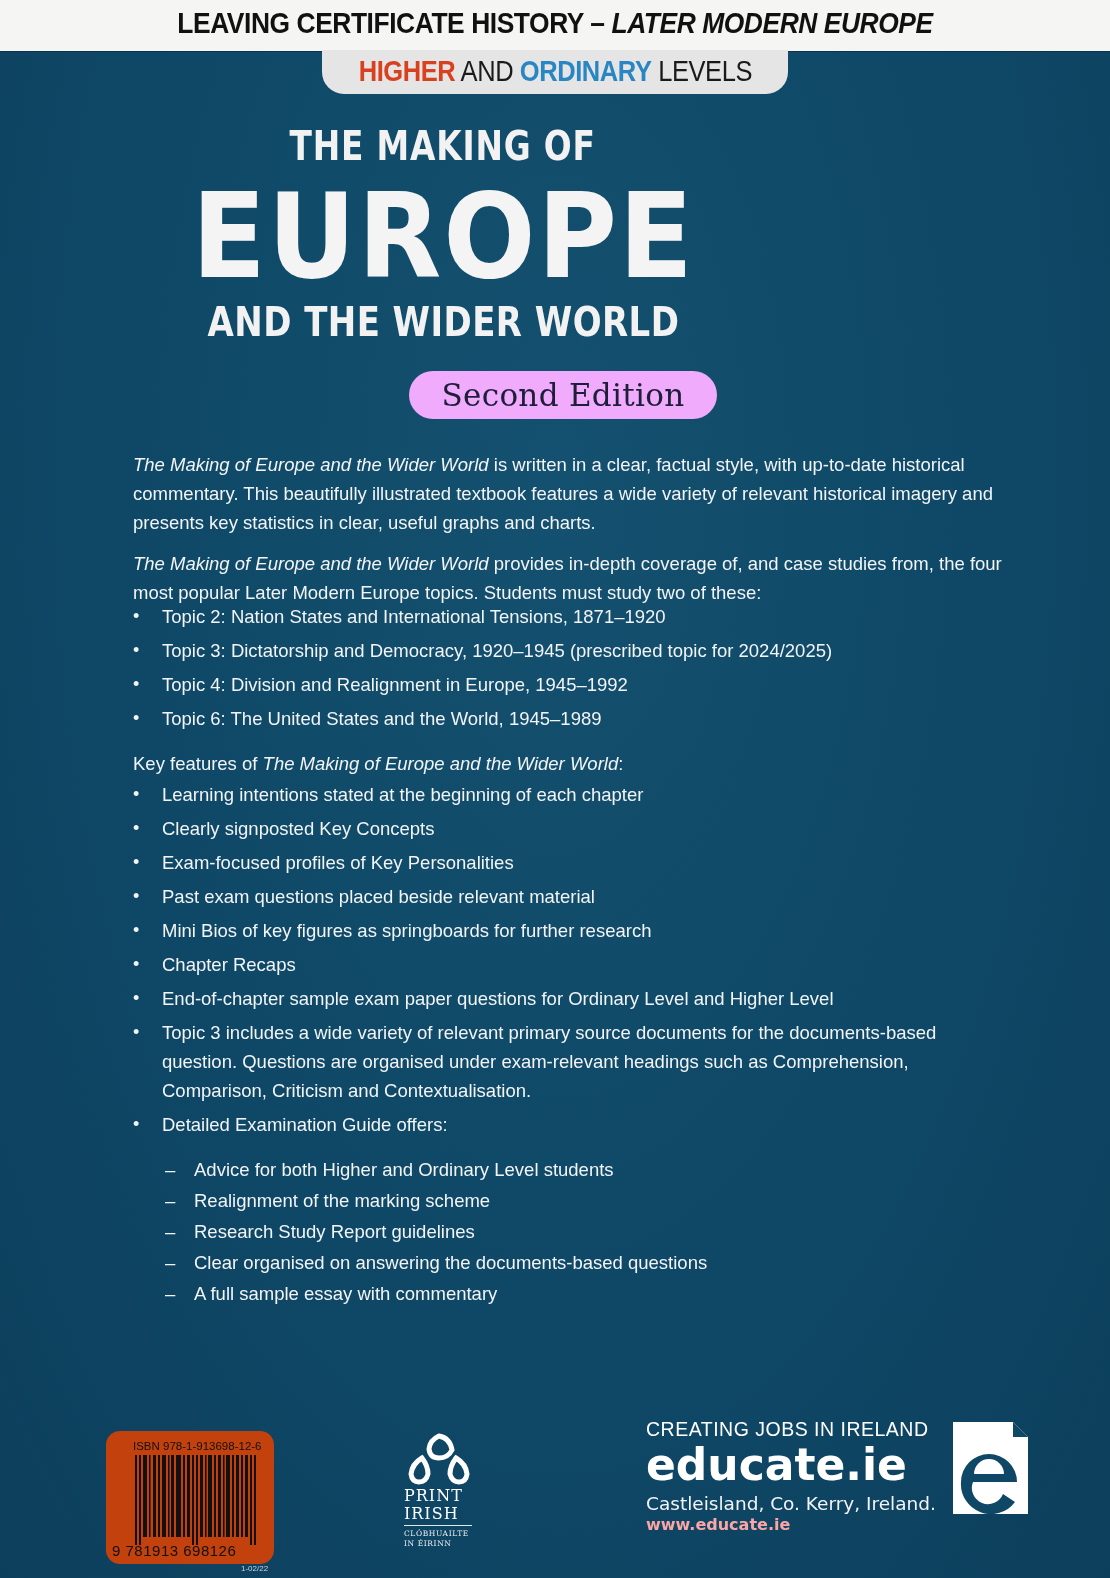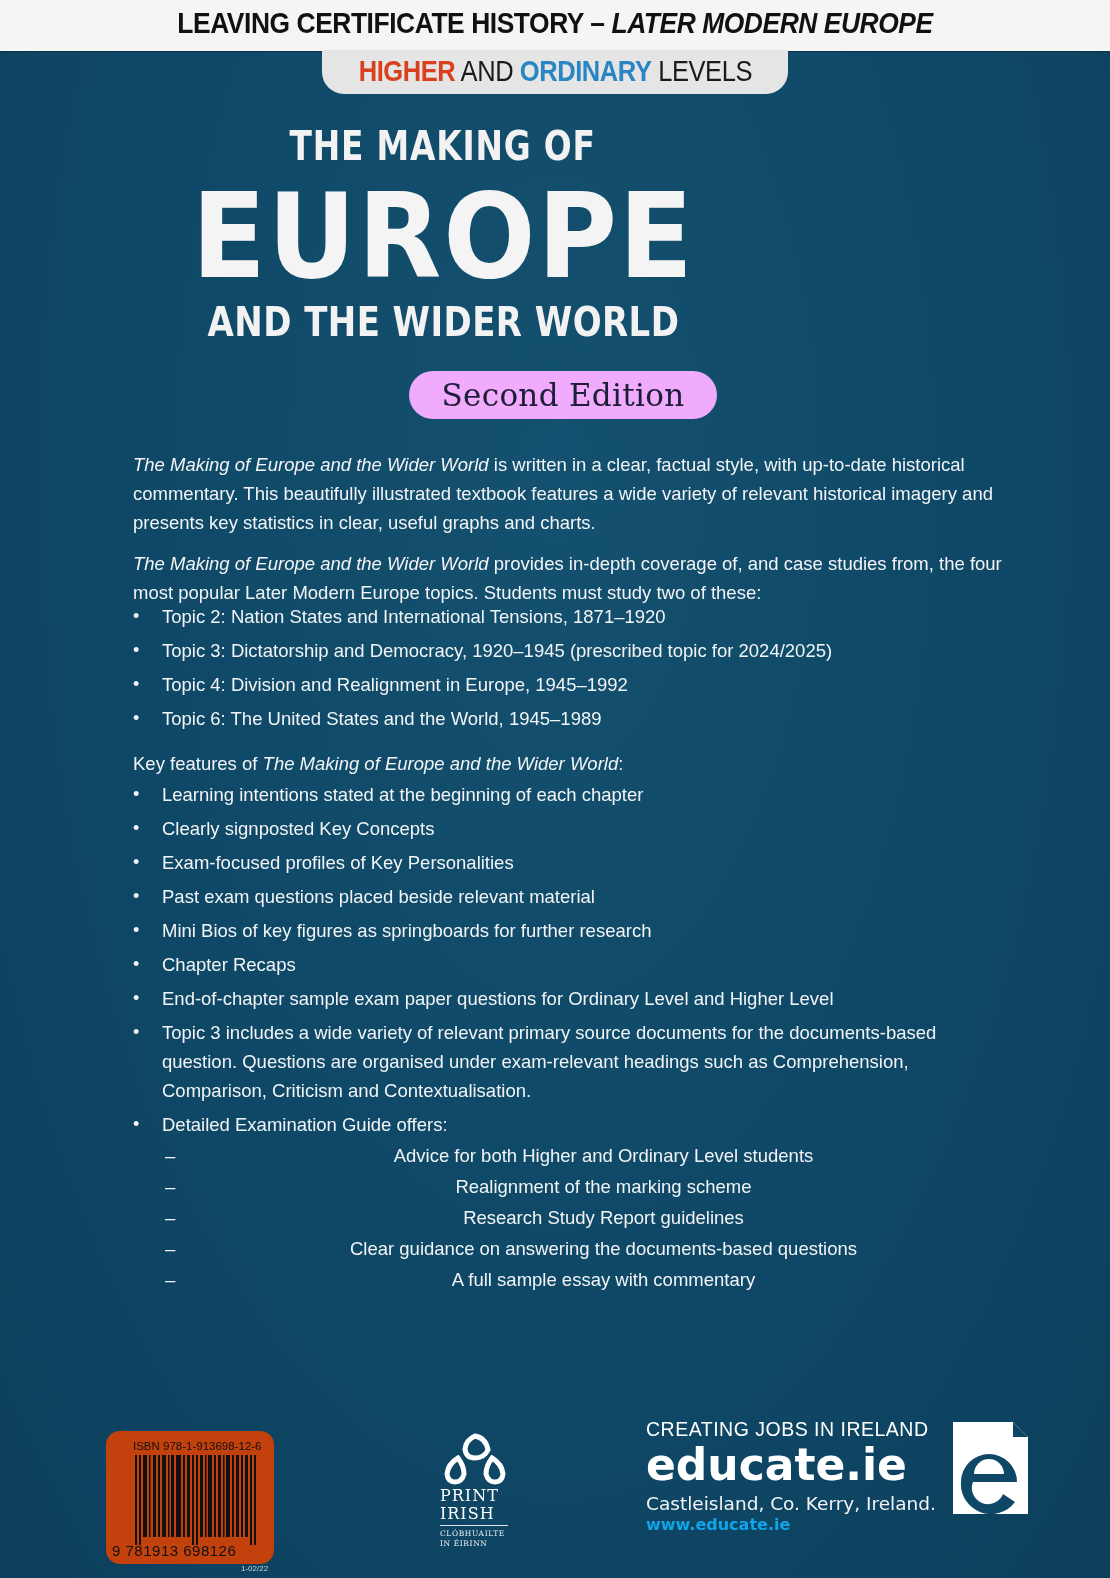--- a/index.html
+++ b/index.html
@@ -75,47 +75,47 @@
     .para .it { font-style: italic; }
     ul.blist { list-style: none; }
     ul.blist > li { position: relative; padding-left: 29px; margin-bottom: 5px; }
     ul.blist > li::before {
       content: "\2022"; position: absolute; left: 0; top: 0; font-size: 18px;
     }
     .topics { margin-bottom: 16px; margin-top: -5px; }
     .topics > li { margin-bottom: 3.5px; }
     .features-intro { margin-bottom: 2px; }
     .features > li { margin-bottom: 5px; }
-    ul.dlist { list-style: none; margin-top: 2px; text-align: center; }
+    ul.dlist { list-style: none; margin-top: 16px; }
     ul.dlist > li { position: relative; padding-left: 32px; margin-bottom: 2px; }
     ul.dlist > li::before { content: "\2013"; position: absolute; left: 3px; top: 0; }
 
     .isbn-box {
       position: absolute; left: 106px; top: 1431px; width: 168px; height: 133px;
       background: #c2410c; border-radius: 14px; color: #111;
     }
     .isbn-label { position: absolute; left: 27px; top: 9px; font-size: 11.5px; color: #111; }
     .barcode { position: absolute; left: 25px; top: 24px; width: 130px; height: 90px; }
     .barcode-digits {
       position: absolute; left: 6px; top: 111px; font-size: 15px; color: #111;
       font-family: Liberation Sans, sans-serif; letter-spacing: 0.5px;
     }
     .print-code { position: absolute; left: 241px; top: 1564px; font-size: 8px; color: #c9d6df; }
 
-    .print-irish { position: absolute; left: 440px; top: 1432px; width: 80px; text-align: left; }
+    .print-irish { position: absolute; left: 404px; top: 1432px; width: 80px; text-align: left; }
     .pi-logo { display: block; margin-left: 4px; }
     .pi-print { font-family: "DejaVu Serif", serif; font-size: 16px; letter-spacing: 1px; line-height: 16px; color: #fff; margin-top: 2px; }
     .pi-rule { width: 68px; height: 1px; background: #dfe8ee; margin: 3px 0 3px 0; }
     .pi-small { font-family: "DejaVu Serif", serif; font-size: 7.5px; letter-spacing: 0.6px; line-height: 10px; color: #e8eef2; }
 
     .educate { position: absolute; left: 646px; top: 1418px; width: 400px; }
     .ed-tag { font-size: 19.5px; letter-spacing: 0.5px; color: #ffffff; font-weight: normal; }
     .ed-brand { font-family: "DejaVu Sans", sans-serif; font-size: 44px; font-weight: bold; letter-spacing: 0px; line-height: 50px; color: #ffffff; margin-top: -1px; }
     .ed-addr { font-family: "DejaVu Sans", sans-serif; font-size: 18.5px; color: #f2f4f6; margin-top: 3px; }
-    .ed-web { font-family: "DejaVu Sans", sans-serif; font-size: 16px; font-weight: bold; color: #0ea5e9; margin-top: 1px; }
+    .ed-web { font-family: "DejaVu Sans", sans-serif; font-size: 16px; font-weight: bold; color: #fca5a5; margin-top: 1px; }
     .ed-logo { position: absolute; left: 953px; top: 1422px; width: 75px; height: 92px; }
   </style>
 </head>
 <body>
 
 <div class="top-band"></div>
 <div class="top-title">
   <span>LEAVING CERTIFICATE HISTORY – </span><span class="it">LATER MODERN EUROPE</span>
 </div>
 <div class="levels-tab">
@@ -150,21 +150,21 @@
     <li>Mini Bios of key figures as springboards for further research</li>
     <li>Chapter Recaps</li>
     <li>End-of-chapter sample exam paper questions for Ordinary Level and Higher Level</li>
     <li>Topic 3 includes a wide variety of relevant primary source documents for the documents-based question. Questions are organised under exam-relevant headings such as Comprehension, Comparison, Criticism and Contextualisation.</li>
     <li>
       <span>Detailed Examination Guide offers:</span>
       <ul class="dlist">
         <li>Advice for both Higher and Ordinary Level students</li>
         <li>Realignment of the marking scheme</li>
         <li>Research Study Report guidelines</li>
-        <li>Clear guidance on answering the documents-based questions</li>
+        <li>Clear organised on answering the documents-based questions</li>
         <li>A full sample essay with commentary</li>
       </ul>
     </li>
   </ul>
 </div>
 
 <div class="isbn-box">
   <div class="isbn-label">ISBN 978-1-913698-12-6</div>
   <svg class="barcode" viewBox="0 0 130 90" preserveAspectRatio="none">
     <g fill="#111">

